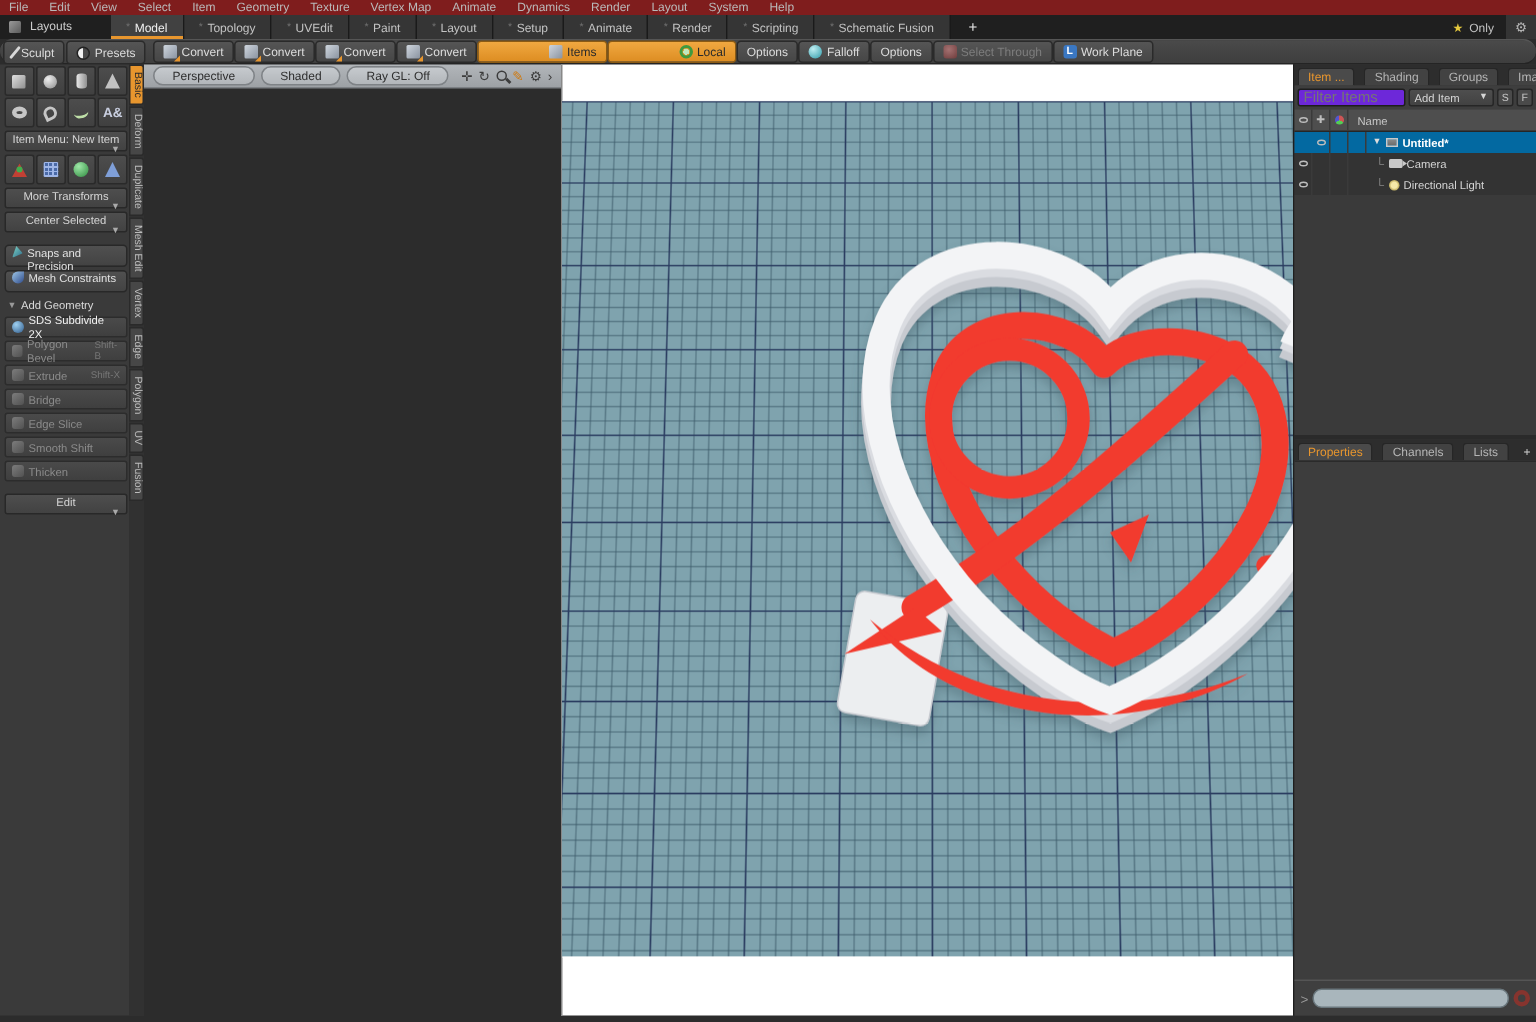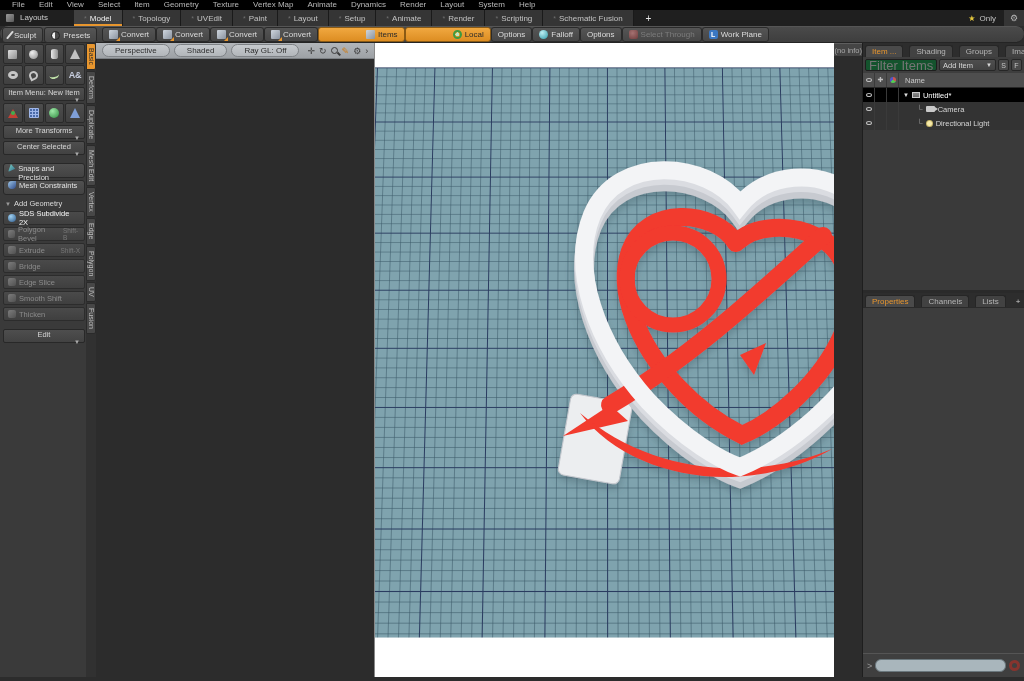--- a/index.html
+++ b/index.html
@@ -4,22 +4,22 @@
 <style>
   * { margin:0; padding:0; box-sizing:border-box; }
   html,body { width:1024px; height:681px; overflow:hidden; background:#2c2c2c;
     font-family:"Liberation Sans", sans-serif; color:#cfcfcf; }
   :root{
     --accent-orange:#e8962e; --logo-red:#f23a2e; --grid-bg:#7fa3ae;
     --grid-major:#2a3c60; --grid-minor:#5b7d89; --cutter-white:#f3f4f6;
     --star-yellow:#e6c93e; --badge-red:#93322c;
   }
   
-  .menubar { height:10px; background:#000000; display:flex; align-items:center;
-    padding:0 12px; gap:14px; font-size:8px; color:#b9b9b9; }
+  .menubar { height:10px; background:#7f1d1d; display:flex; align-items:center;
+    padding:0 6px; gap:14px; font-size:8px; color:#b9b9b9; }
   .menubar span { line-height:10px; cursor:default; }
   
   .layoutbar { height:16px; background:#1f1f1f; display:flex; align-items:stretch;
     font-size:8px; color:#c3c3c3; }
   .app-cube { width:8px; height:8px; margin:4px 4px 0 6px; background:linear-gradient(135deg,#9a9a9a,#5a5a5a); border-radius:1px; }
   .layouts-label { line-height:16px; padding:0 26px 0 2px; color:#cccccc; }
   .ltab { display:flex; align-items:center; gap:3px; padding:0 10px; background:#353535;
     border-right:1px solid #1a1a1a; color:#c3c3c3; }
   .ltab .star { color:#6e6e6e; font-size:7px; }
   .ltab.active { background:#414141; color:#f0f0f0; box-shadow:inset 0 -2px 0 var(--accent-orange); }
@@ -124,36 +124,36 @@
   .ptabs { height:14px; display:flex; align-items:flex-end; background:#2d2d2d; padding:1px 2px 0 2px; gap:6px; font-size:8px; }
   .ptab { padding:1px 6px; background:#424242; border:1px solid #262626; border-bottom:none;
     border-radius:3px 3px 0 0; color:#b5b5b5; white-space:nowrap; }
   .ptab.active { color:var(--accent-orange); background:#4a4a4a; }
   .ptab-add { color:#cfcfcf; padding:1px 4px; }
   .ptabs .spacer { flex:1; }
   .popout { width:8px; height:8px; border:1px solid #9a9a9a; border-radius:1px; position:relative; margin-bottom:2px; }
   .popout:after { content:""; position:absolute; left:2px; top:2px; width:6px; height:6px; background:#6a6a6a; }
   .gear { color:#b5b5b5; font-size:9px; line-height:10px; margin-bottom:1px; }
   .filter-row { display:flex; gap:2px; padding:2px; background:#3e3e3e; }
-  .filter-input { width:72px; height:12px; background:#14532d; border:1px solid #1e1e1e; border-radius:2px;
-    color:#cfcfcf; font-size:13px; padding:0 3px; font-family:"Liberation Sans",sans-serif; }
+  .filter-input { width:72px; height:12px; background:#6d28d9; border:1px solid #1e1e1e; border-radius:2px;
+    color:#cfcfcf; font-size:10px; padding:0 3px; font-family:"Liberation Sans",sans-serif; }
   .additem { flex:1; height:12px; background:linear-gradient(#4e4e4e,#424242); border:1px solid #262626;
     border-radius:2px; display:flex; align-items:center; font-size:7.5px; color:#d6d6d6; padding:0 3px; }
   .additem .arrow { margin-left:auto; font-size:6px; }
   .mini-btn { width:11px; height:12px; background:#4a4a4a; border:1px solid #262626; border-radius:2px;
     font-size:7px; color:#c5c5c5; display:flex; align-items:center; justify-content:center; }
   .tree-head { height:15px; display:flex; align-items:center; background:#4e4e4e; border-bottom:1px solid #262626;
     font-size:7.5px; color:#c9c9c9; }
   .tcol { width:12px; display:flex; justify-content:center; border-right:1px solid #3a3a3a; height:100%; align-items:center; }
   .eye { width:6px; height:4px; border:1px solid #bdbdbd; border-radius:50%; }
   .pinico { color:#bdbdbd; font-size:7px; }
   .palico { width:6px; height:6px; border-radius:50%; background:conic-gradient(#c55 0 33%,#5c5 0 66%,#55c 0); }
   .tree { flex:0 0 auto; background:#333; font-size:7.5px; }
   .trow { height:14px; display:flex; align-items:center; color:#d6d6d6; }
-  .trow.sel { background:#000000; color:#fff; font-weight:normal; }
+  .trow.sel { background:#0369a1; color:#fff; font-weight:bold;padding-left:12px; }
   .trow .label-wrap { display:flex; align-items:center; gap:3px; padding-left:4px; }
   .exp { font-size:6px; color:#ddd; }
   .conn { color:#8a8a8a; font-size:8px; margin-left:14px; }
   .meshico { width:8px; height:6px; border:1px solid #c9c9c9; background:linear-gradient(#8a8a8a,#6a6a6a); }
   .camico { width:9px; height:6px; background:#c9c9c9; border-radius:1px; position:relative; }
   .camico:after { content:""; position:absolute; right:-3px; top:1px; border-left:3px solid #c9c9c9;
     border-top:2px solid transparent; border-bottom:2px solid transparent; }
   .lightico { width:7px; height:7px; border-radius:50%; background:radial-gradient(circle,#f5e9a8 0 2px,#c9b86a 3px); }
   .rfill { flex:1; background:#3a3a3a; }
   .rfill2 { flex:1; background:#3d3d3d; border-top:1px solid #2a2a2a; }
@@ -461,23 +461,20 @@
           </g>
         </g>
         <defs>
           <filter id="ds" x="-20%" y="-20%" width="140%" height="140%">
             <feDropShadow dx="0" dy="5" stdDeviation="4" flood-color="#44606c" flood-opacity="0.45"></feDropShadow>
           </filter>
         </defs>
       </svg>
     </div>
 
-    <div class="statusbar">
-      <span>(no info)</span>
-    </div>
   </div>
 
   <div class="rpanel">
     <div class="ptabs">
       <div class="ptab active">Item ...</div>
       <div class="ptab">Shading</div>
       <div class="ptab">Groups</div>
       <div class="ptab">Images</div>
 
       <div class="spacer"></div>

